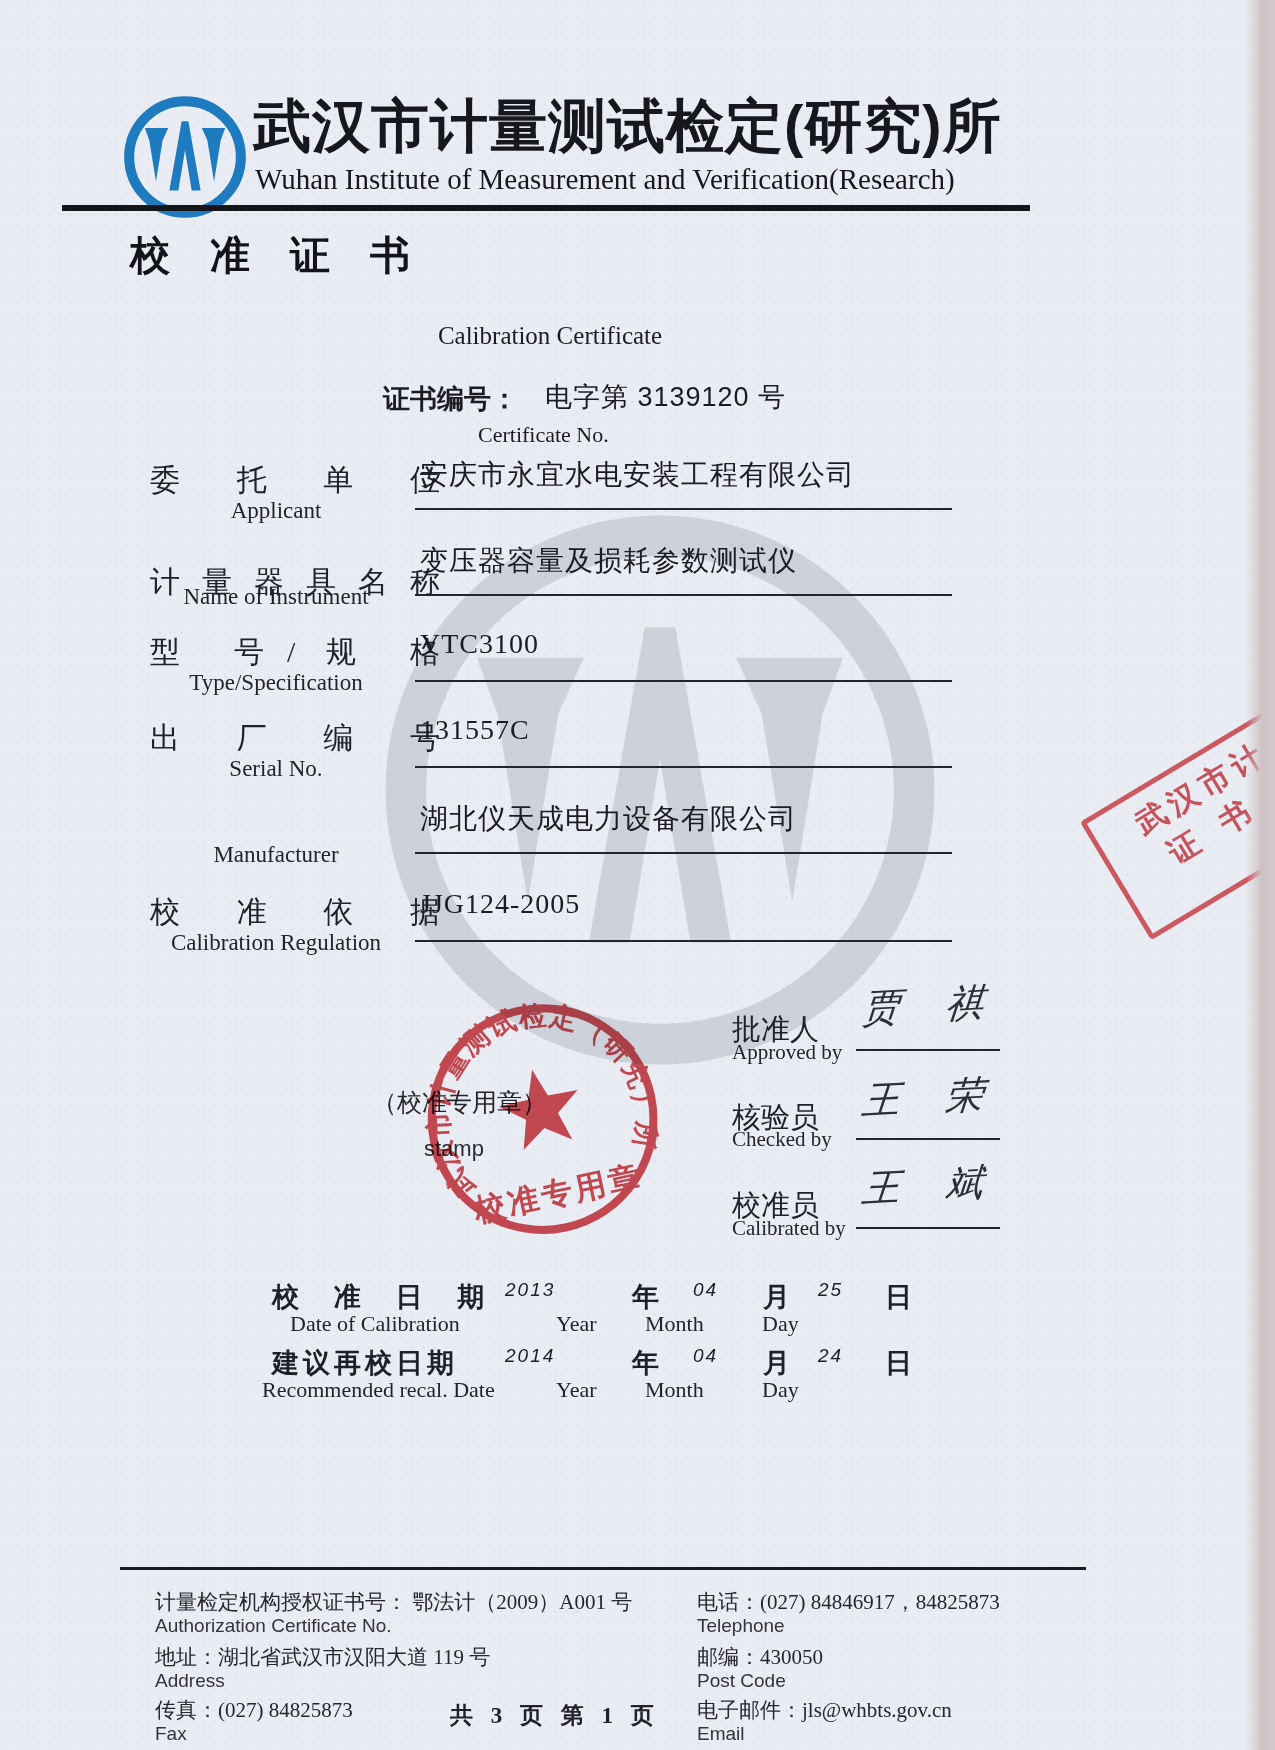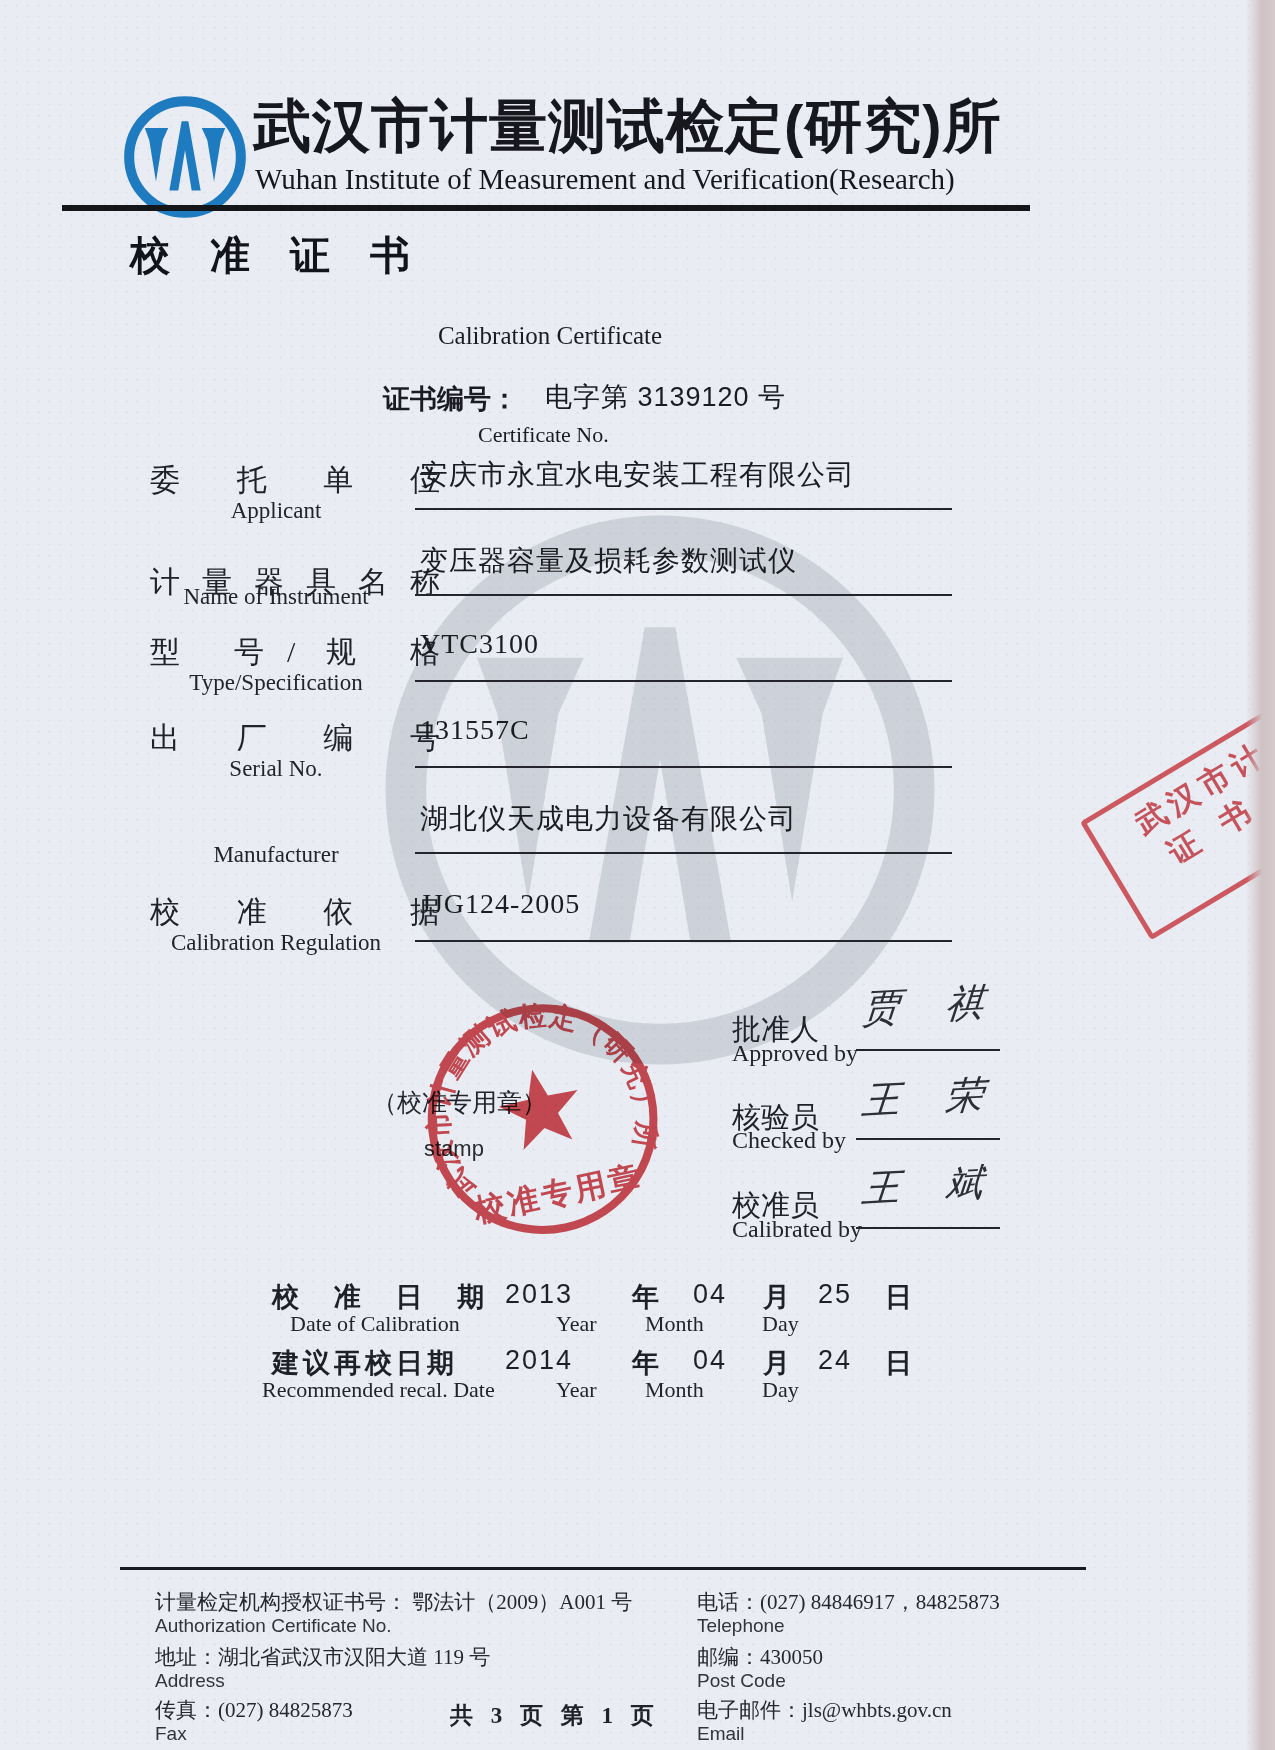--- a/index.html
+++ b/index.html
@@ -48,33 +48,33 @@
   .f-label{
     left:150px;width:290px;font-size:30px;color:#20222b;
     text-align:justify;text-align-last:justify;text-justify:inter-character;
     white-space:normal;
   }
   .f-en{left:150px;width:252px;text-align:center;font-size:23px;color:#23242b;}
   .f-value{left:420px;font-size:28px;letter-spacing:1px;white-space:nowrap;}
   .f-line{left:415px;width:537px;height:0;border-bottom:2px solid #23242e;}
   
   .s-label{left:732px;font-size:29px;color:#20222b;}
-  .s-en{left:732px;font-size:24px;color:#23242b;white-space:nowrap;}
+  .s-en{left:732px;font-size:21px;color:#23242b;white-space:nowrap;}
   .s-line{left:856px;width:144px;border-bottom:2px solid #23242e;height:0;}
   .s-name{
     left:862px;font-size:38px;letter-spacing:18px;color:#2c2e38;
     font-style:italic;transform:rotate(-3deg) skewX(-8deg);white-space:nowrap;
   }
   
   .note-cn{left:372px;top:1086px;font-size:25px;color:#24252c;}
   .note-en{left:424px;top:1136px;font-size:22px;font-family:"Liberation Sans", sans-serif;color:#2a2b30;}
   .seal{left:412px;top:988px;transform:rotate(-12deg);opacity:.9;mix-blend-mode:multiply;}
   
   .d-cjk{font-size:27px;font-weight:bold;color:#1e2027;white-space:nowrap;}
-  .d-num{font-family:"Liberation Sans", sans-serif;font-size:27px;letter-spacing:2px;color:#1e2027;}
+  .d-num{font-family:"Liberation Sans", sans-serif;font-size:19px;letter-spacing:2px;color:#1e2027;font-style:italic;}
   .d-en{font-size:22px;color:#23242b;white-space:nowrap;}
   .r1{top:1279px;} .r1e{top:1311px;} .r2{top:1345px;} .r2e{top:1377px;}
   
   .foot-line{left:120px;top:1567px;width:966px;height:3px;background:#1a1b20;}
   .ft-cn{font-size:21px;color:#26272e;white-space:nowrap;}
   .ft-en{font-family:"Liberation Sans", sans-serif;font-size:19px;color:#33343a;white-space:nowrap;}
   .page-info{left:450px;top:1700px;font-size:23px;letter-spacing:6px;font-weight:bold;color:#202129;}
   
   .watermark{left:355px;top:485px;opacity:.30;}
   

